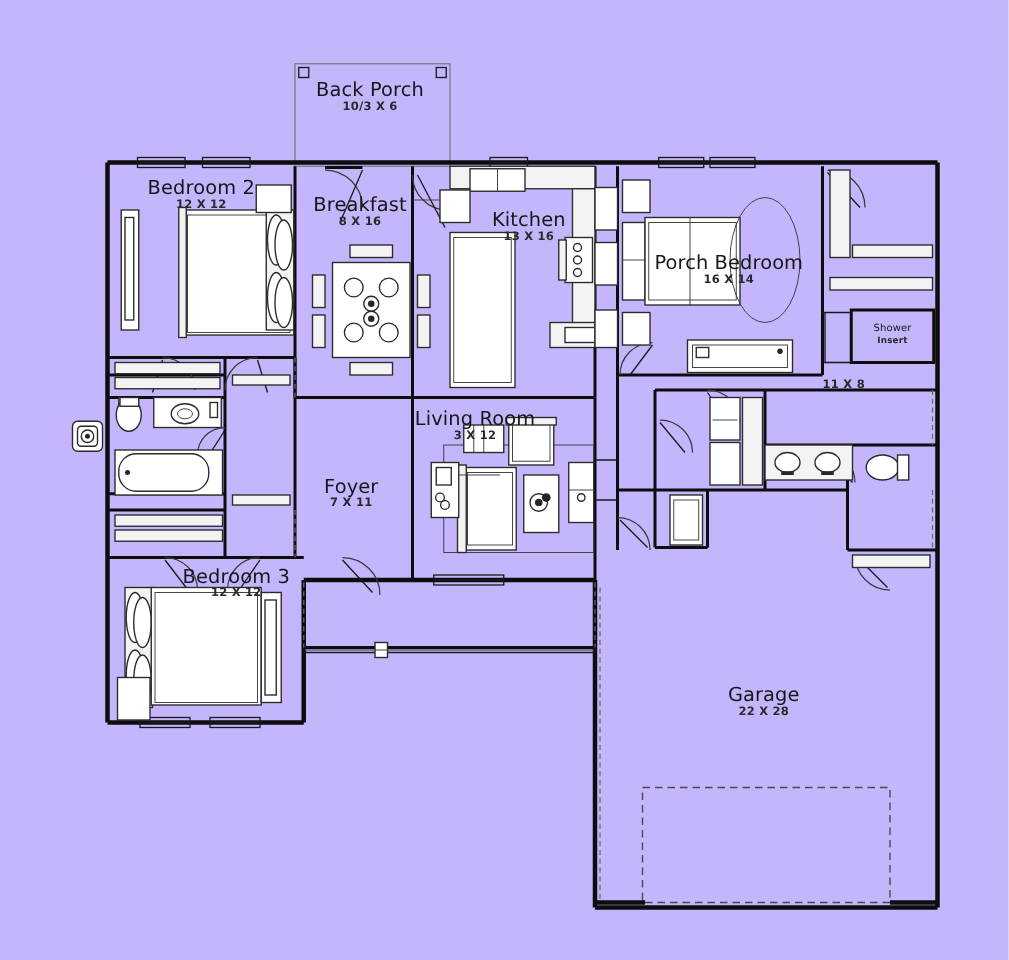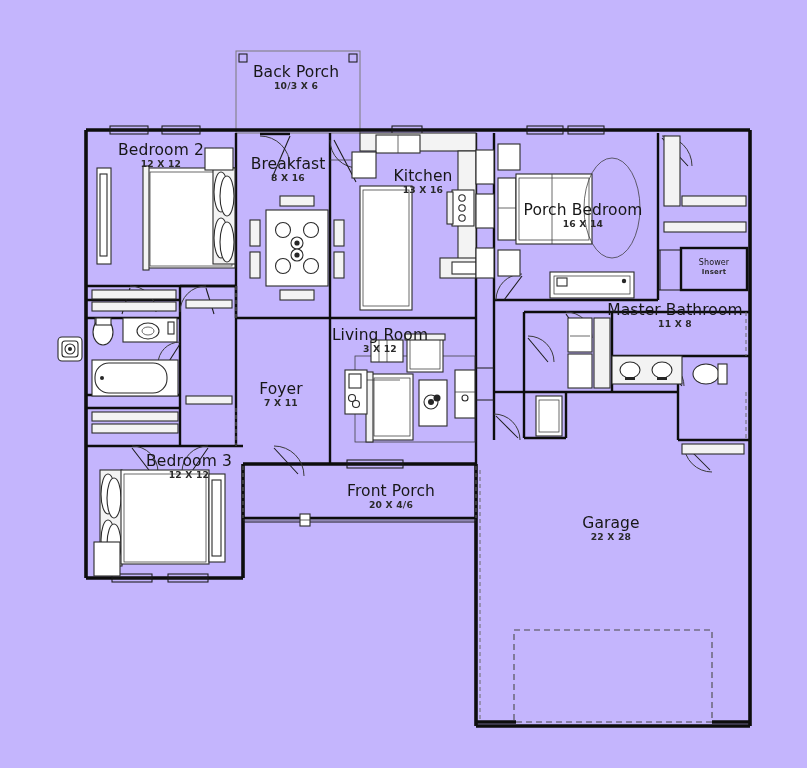--- a/index.html
+++ b/index.html
@@ -441,44 +441,39 @@
     <span class="rn">Porch Bedroom</span>
     <span class="rd">16 X 14</span>
   </div>
 
   <div class="room-label small" style="left:684px; top:258px; width:60px;">
     <span class="rn">Shower</span>
     <span class="rd">Insert</span>
   </div>
 
   <div class="room-label" style="left:570px; top:302px; width:210px;">
-    <span class="rn">Master Bathroom</span>
     <span class="rd">11 X 8</span>
   </div>
 
 
   <div class="room-label" style="left:290px; top:327px; width:180px;">
     <span class="rn">Living Room</span>
     <span class="rd">3 X 12</span>
   </div>
 
 
   <div class="room-label" style="left:211px; top:381px; width:140px;">
     <span class="rn">Foyer</span>
     <span class="rd">7 X 11</span>
   </div>
 
   <div class="room-label" style="left:94px; top:453px; width:190px;">
     <span class="rn">Bedroom 3</span>
     <span class="rd">12 X 12</span>
   </div>
 
-  <div class="room-label" style="left:291px; top:483px; width:200px;">
-    <span class="rn">Front Porch</span>
-    <span class="rd">20 X 4/6</span>
-  </div>
-
-  <div class="room-label" style="left:521px; top:515px; width:180px;">
+
+  <div class="room-label" style="left:521px; top:548px; width:180px;">
     <span class="rn">Garage</span>
     <span class="rd">22 X 28</span>
   </div>
 
 </div>
 
 </body></html>

